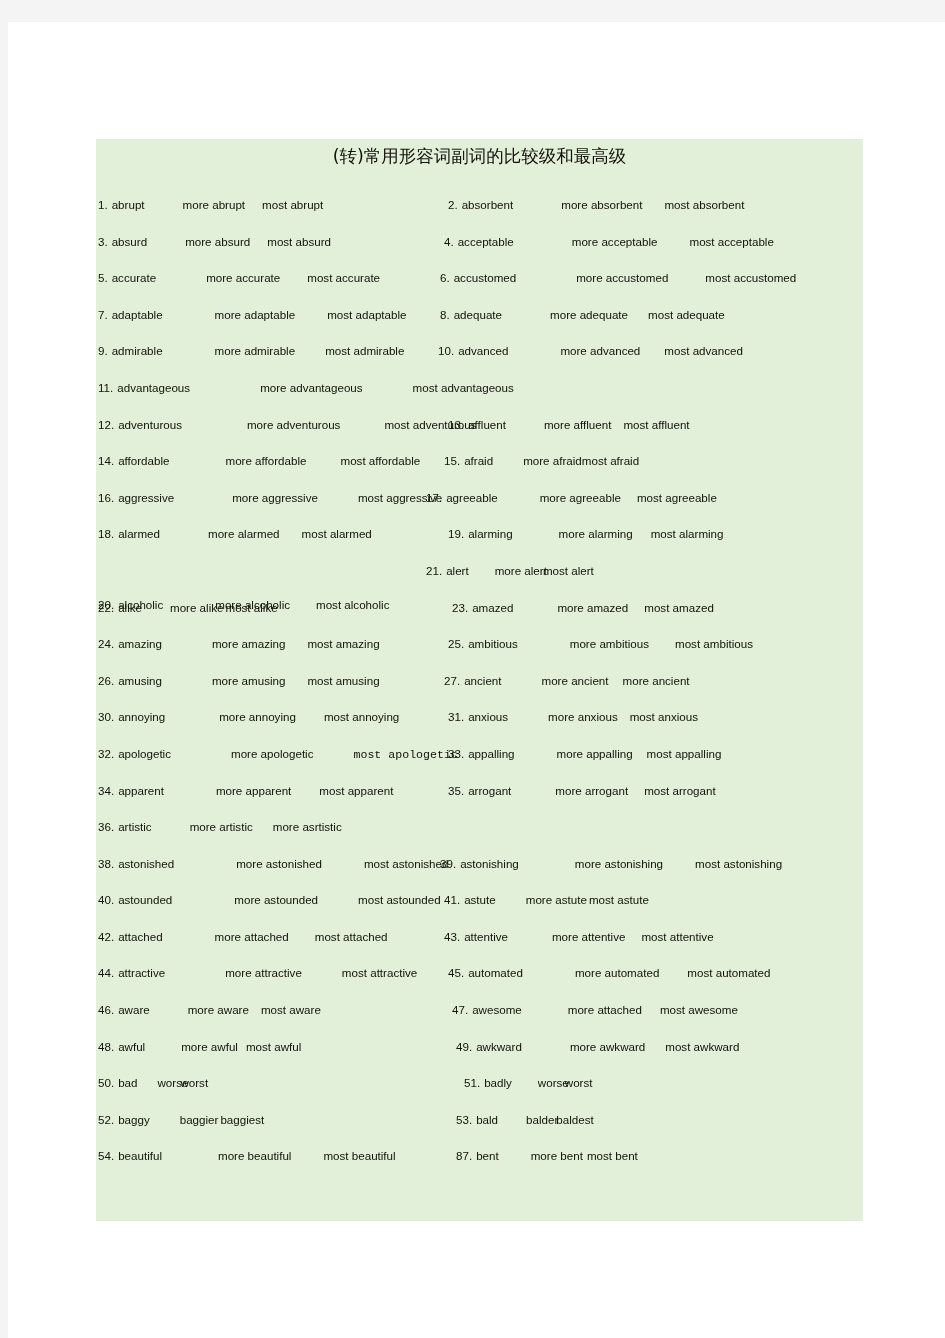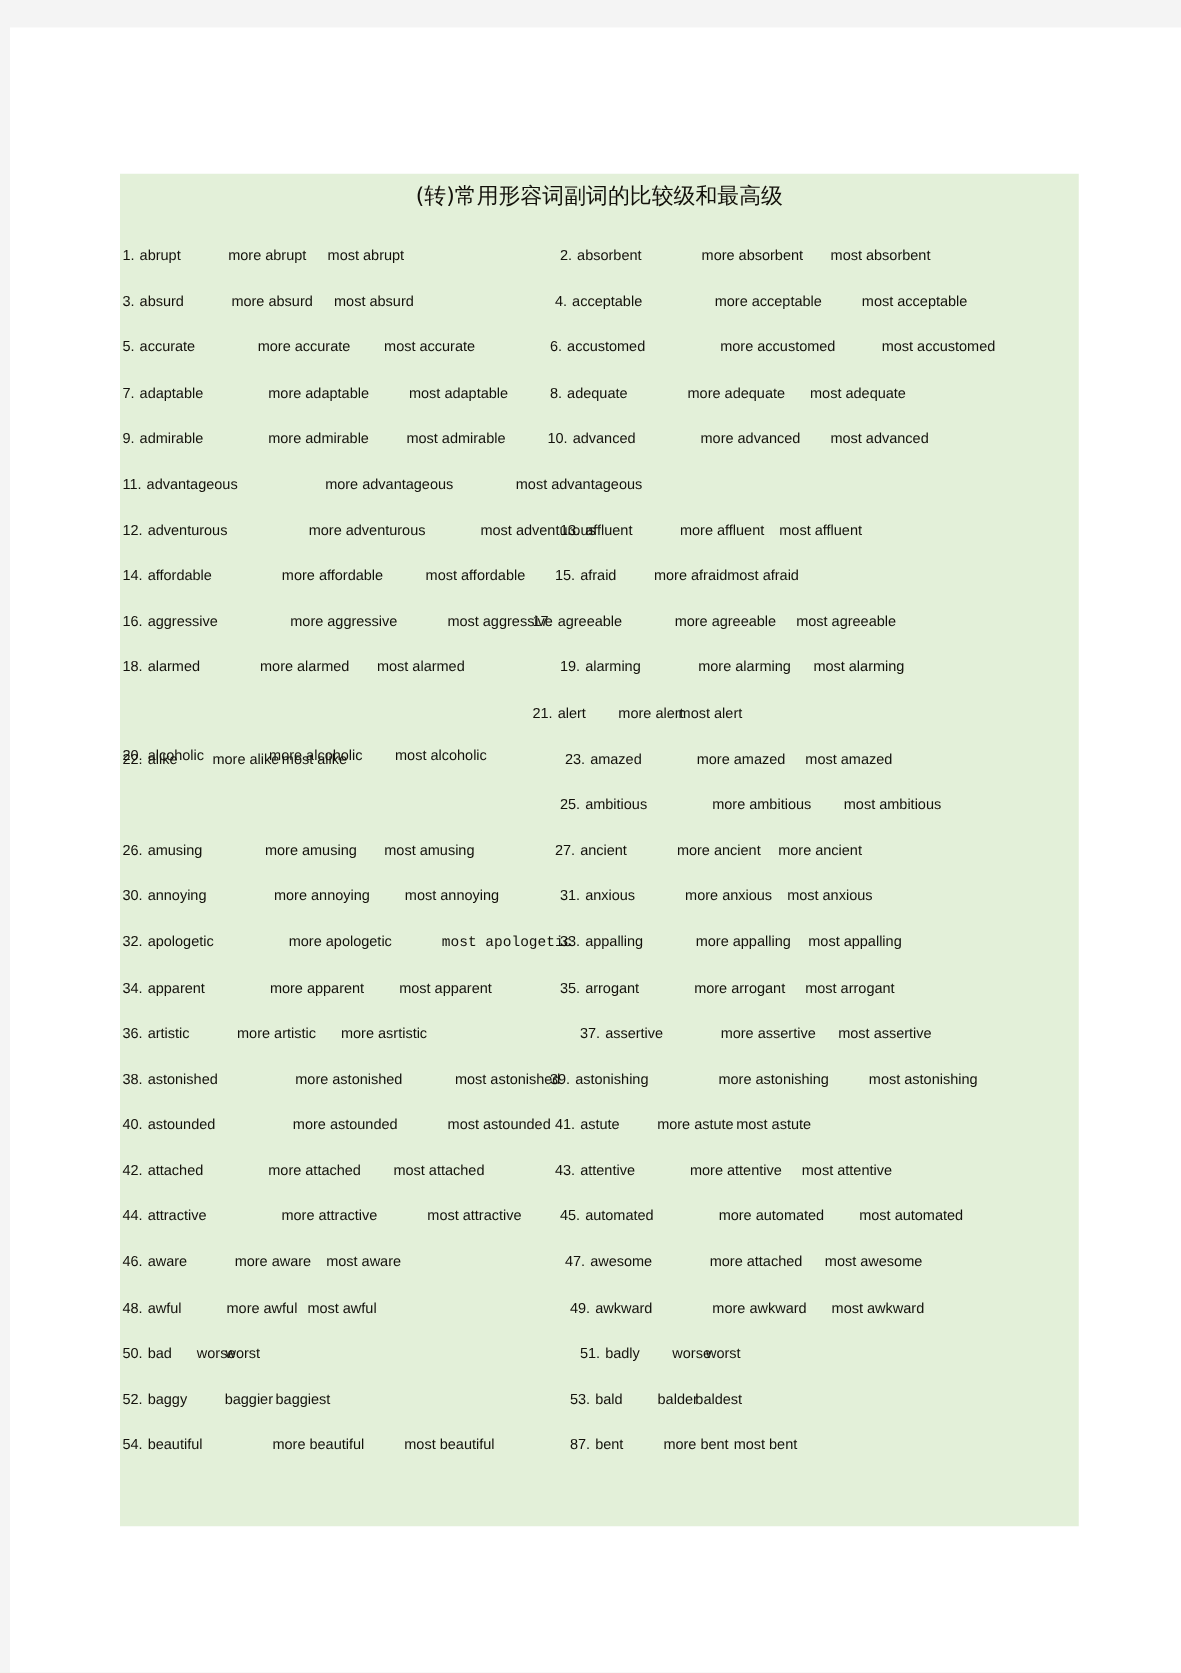--- a/index.html
+++ b/index.html
@@ -142,41 +142,41 @@
           </div>
           <div class="entry-row">
             <div class="grp" style="left: 2px;"><span class="cell word" style="position: static;">20.</span><span class="cell word" style="position: static; margin-left: 4px; margin-top: 36px;">alcoholic</span><span class="cell word" style="position: static; margin-left: 52px;">more alcoholic</span><span class="cell word" style="position: static; margin-left: 26px;">most alcoholic</span></div>
             <div class="grp" style="left: 330px;"><span class="cell word" style="position: static;">21.</span><span class="cell word" style="position: static; margin-left: 4px;">alert</span><span class="cell word" style="position: static; margin-left: 26px;">more alert</span><span class="cell word" style="position: static; margin-left: -4px;">most alert</span></div>
           </div>
           <div class="entry-row">
             <div class="grp" style="left: 2px;"><span class="cell word" style="position: static;">22.</span><span class="cell word" style="position: static; margin-left: 4px;">alike</span><span class="cell word" style="position: static; margin-left: 28px;">more alike</span><span class="cell word" style="position: static; margin-left: 2px;">most alike</span></div>
             <div class="grp" style="left: 356px;"><span class="cell word" style="position: static;">23.</span><span class="cell word" style="position: static; margin-left: 4px;">amazed</span><span class="cell word" style="position: static; margin-left: 44px;">more amazed</span><span class="cell word" style="position: static; margin-left: 16px;">most amazed</span></div>
           </div>
           <div class="entry-row">
+            <div class="grp" style="left: 2px;"><span class="cell word" style="position: static;">24.</span><span class="cell word" style="position: static; margin-left: 4px;">amazing</span><span class="cell word" style="position: static; margin-left: 50px;">more amazing</span><span class="cell word" style="position: static; margin-left: 22px;">most amazing</span></div>
             <div class="grp" style="left: 352px;"><span class="cell word" style="position: static;">25.</span><span class="cell word" style="position: static; margin-left: 4px;">ambitious</span><span class="cell word" style="position: static; margin-left: 52px;">more ambitious</span><span class="cell word" style="position: static; margin-left: 26px;">most ambitious</span></div>
           </div>
           <div class="entry-row">
             <div class="grp" style="left: 2px;"><span class="cell word" style="position: static;">26.</span><span class="cell word" style="position: static; margin-left: 4px;">amusing</span><span class="cell word" style="position: static; margin-left: 50px;">more amusing</span><span class="cell word" style="position: static; margin-left: 22px;">most amusing</span></div>
             <div class="grp" style="left: 348px;"><span class="cell word" style="position: static;">27.</span><span class="cell word" style="position: static; margin-left: 4px;">ancient</span><span class="cell word" style="position: static; margin-left: 40px;">more ancient</span><span class="cell word" style="position: static; margin-left: 14px;">more ancient</span></div>
           </div>
           <div class="entry-row">
             <div class="grp" style="left: 2px;"><span class="cell word" style="position: static;">30.</span><span class="cell word" style="position: static; margin-left: 4px;">annoying</span><span class="cell word" style="position: static; margin-left: 54px;">more annoying</span><span class="cell word" style="position: static; margin-left: 28px;">most annoying</span></div>
             <div class="grp" style="left: 352px;"><span class="cell word" style="position: static;">31.</span><span class="cell word" style="position: static; margin-left: 4px;">anxious</span><span class="cell word" style="position: static; margin-left: 40px;">more anxious</span><span class="cell word" style="position: static; margin-left: 12px;">most anxious</span></div>
           </div>
           <div class="entry-row">
             <div class="grp" style="left: 2px;"><span class="cell word" style="position: static;">32.</span><span class="cell word" style="position: static; margin-left: 4px;">apologetic</span><span class="cell word" style="position: static; margin-left: 60px;">more apologetic</span><span class="cell word" style="position: static; margin-left: 40px; font-family: Liberation Mono, monospace;">most apologetic</span></div>
             <div class="grp" style="left: 352px;"><span class="cell word" style="position: static;">33.</span><span class="cell word" style="position: static; margin-left: 4px;">appalling</span><span class="cell word" style="position: static; margin-left: 42px;">more appalling</span><span class="cell word" style="position: static; margin-left: 14px;">most appalling</span></div>
           </div>
           <div class="entry-row">
             <div class="grp" style="left: 2px;"><span class="cell word" style="position: static;">34.</span><span class="cell word" style="position: static; margin-left: 4px;">apparent</span><span class="cell word" style="position: static; margin-left: 52px;">more apparent</span><span class="cell word" style="position: static; margin-left: 28px;">most apparent</span></div>
             <div class="grp" style="left: 352px;"><span class="cell word" style="position: static;">35.</span><span class="cell word" style="position: static; margin-left: 4px;">arrogant</span><span class="cell word" style="position: static; margin-left: 44px;">more arrogant</span><span class="cell word" style="position: static; margin-left: 16px;">most arrogant</span></div>
           </div>
           <div class="entry-row">
             <div class="grp" style="left: 2px;"><span class="cell word" style="position: static;">36.</span><span class="cell word" style="position: static; margin-left: 4px;">artistic</span><span class="cell word" style="position: static; margin-left: 38px;">more artistic</span><span class="cell word" style="position: static; margin-left: 20px;">more asrtistic</span></div>
-            <div class="grp" style="left: 368px;"><span class="cell word" style="position: static;">37.</span><span class="cell word" style="position: static; margin-left: 4px;">assertive</span><span class="cell word" style="position: static; margin-left: 46px;">more assertive</span><span class="cell word" style="position: static; margin-left: 18px;">most assertive</span></div>
           </div>
           <div class="entry-row">
             <div class="grp" style="left: 2px;"><span class="cell word" style="position: static;">38.</span><span class="cell word" style="position: static; margin-left: 4px;">astonished</span><span class="cell word" style="position: static; margin-left: 62px;">more astonished</span><span class="cell word" style="position: static; margin-left: 42px;">most astonished</span></div>
             <div class="grp" style="left: 344px;"><span class="cell word" style="position: static;">39.</span><span class="cell word" style="position: static; margin-left: 4px;">astonishing</span><span class="cell word" style="position: static; margin-left: 56px;">more astonishing</span><span class="cell word" style="position: static; margin-left: 32px;">most astonishing</span></div>
           </div>
           <div class="entry-row">
             <div class="grp" style="left: 2px;"><span class="cell word" style="position: static;">40.</span><span class="cell word" style="position: static; margin-left: 4px;">astounded</span><span class="cell word" style="position: static; margin-left: 62px;">more astounded</span><span class="cell word" style="position: static; margin-left: 40px;">most astounded</span></div>
             <div class="grp" style="left: 348px;"><span class="cell word" style="position: static;">41.</span><span class="cell word" style="position: static; margin-left: 4px;">astute</span><span class="cell word" style="position: static; margin-left: 30px;">more astute</span><span class="cell word" style="position: static; margin-left: 2px;">most astute</span></div>
           </div>
           <div class="entry-row">

